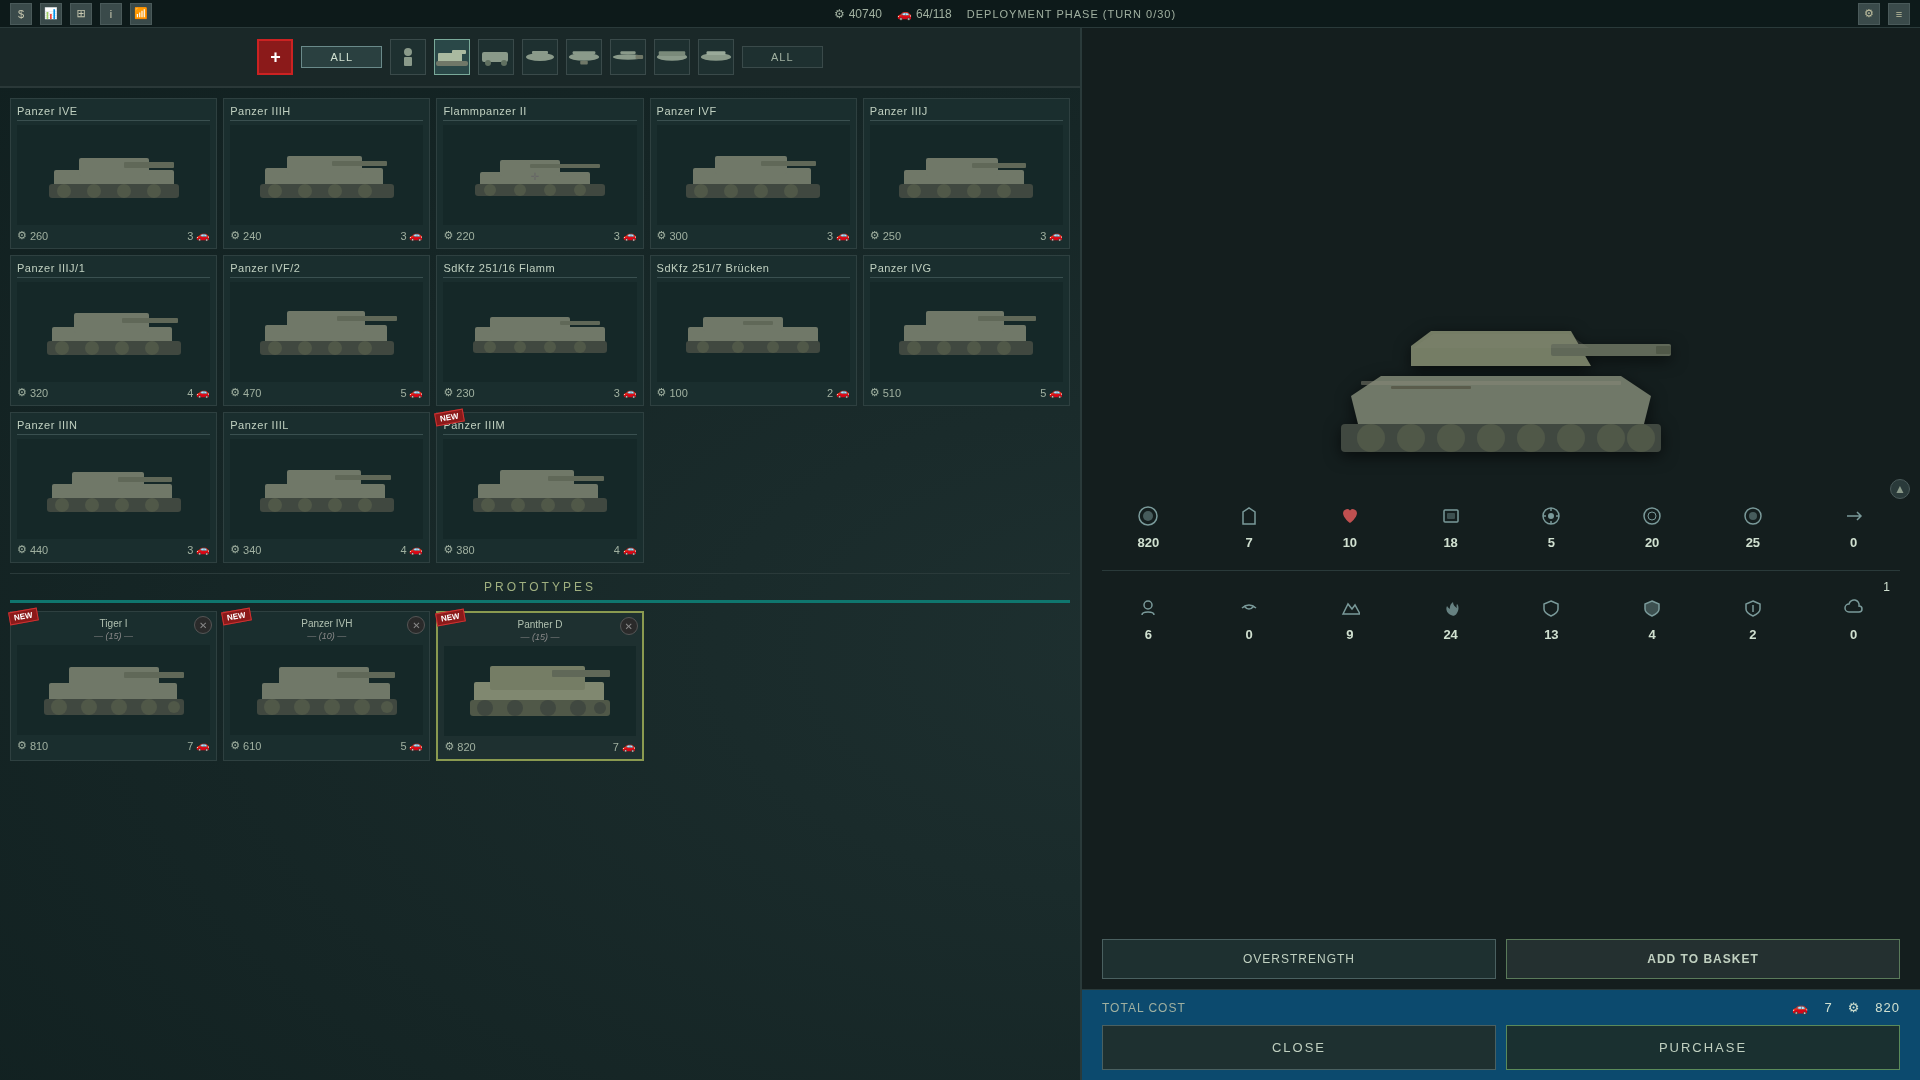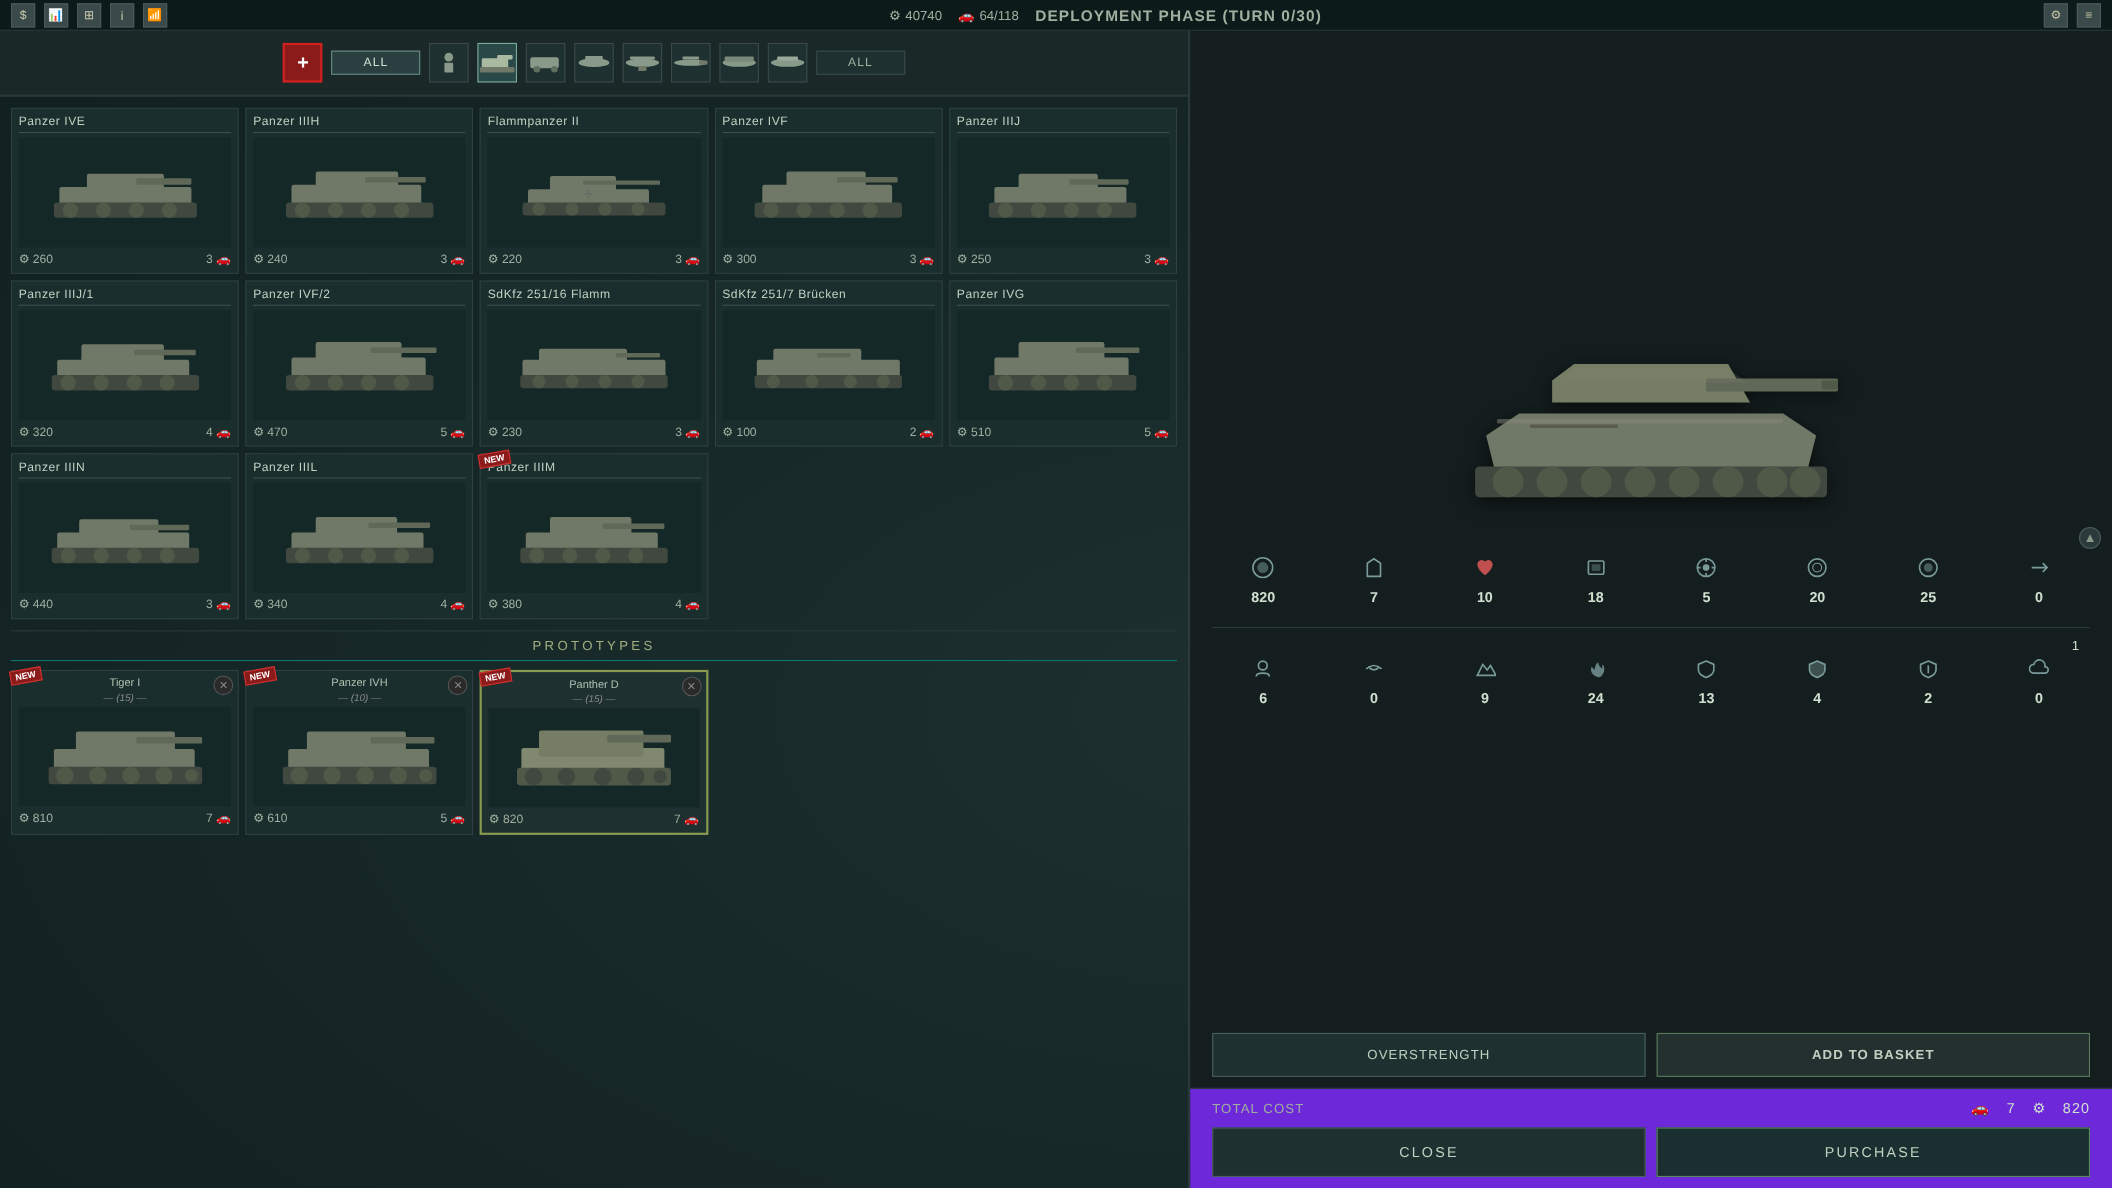--- a/index.html
+++ b/index.html
@@ -222,21 +222,21 @@
       margin-top: 10px;
     }
 
     .prototypes-header {
       text-align: center;
       font-size: 12px;
       letter-spacing: 3px;
       color: #a0b080;
       padding: 6px 0;
       border-top: 1px solid #2a3a3a;
-      border-bottom: 1px solid #0f766e;
+      border-bottom: 3px solid #0f766e;
       margin-bottom: 8px;
     }
 
     .prototypes-grid {
       display: grid;
       grid-template-columns: repeat(5, 1fr);
       gap: 6px;
     }
 
     .unit-card-basket {
@@ -376,21 +376,21 @@
       font-size: 12px;
       letter-spacing: 1px;
       cursor: pointer;
       text-align: center;
     }
 
     
     .bottom-bar {
       padding: 10px 20px;
       border-top: 1px solid #2a3a3a;
-      background: #6d28d9;
+      background: #0c4a6e;
     }
 
     .total-cost-row {
       display: flex;
       justify-content: space-between;
       align-items: center;
       margin-bottom: 10px;
       font-size: 12px;
       color: #a0b0a0;
       letter-spacing: 1px;
@@ -451,23 +451,22 @@
     }
 
     .stat-separator {
       width: 100%;
       height: 1px;
       background: #2a3a3a;
       margin: 5px 0;
     }
 
     .deployment-phase {
-      font-size: 14px;
+      font-size: 11px;
       letter-spacing: 1px;
-      font-weight: bold;
     }
 
     
     .panther-preview {
       filter: drop-shadow(0 4px 8px rgba(0,0,0,0.6));
     }
 
   </style>
 </head>
 <body>

